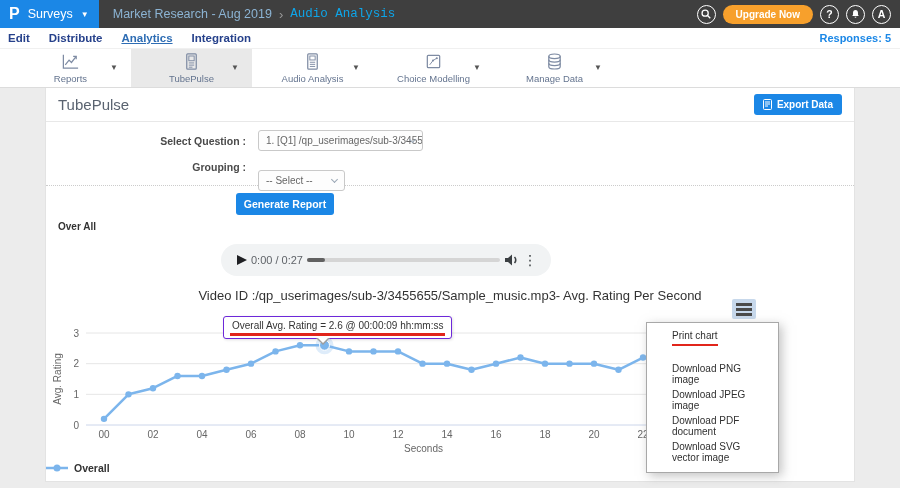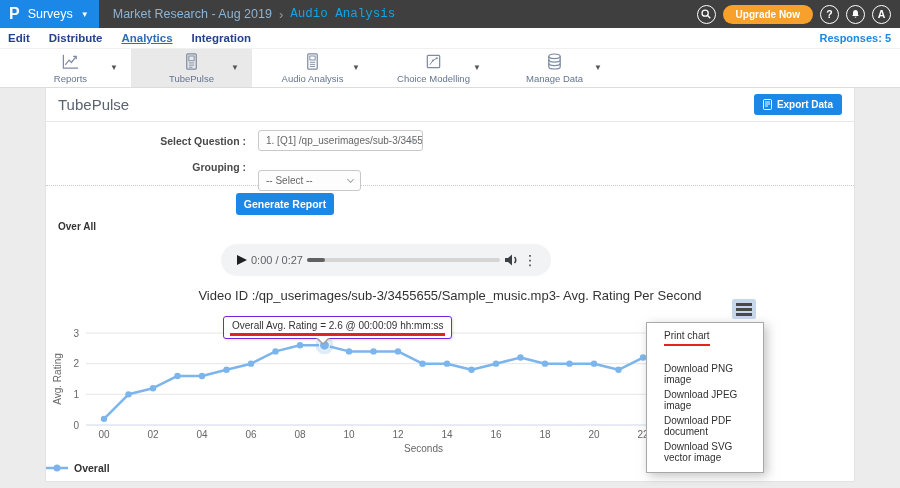--- a/index.html
+++ b/index.html
@@ -52,21 +52,21 @@
     color:#fff; font-family:inherit; font-size:10px; font-weight:bold; padding:0 9px;
     display:flex; align-items:center; gap:5px; cursor:pointer;justify-content:flex-end; }
 
   .form { margin-top:8px; }
   .frow { display:flex; align-items:center; height:21px; margin-bottom:5px; }
   .frow label { width:212px; text-align:right; padding-right:12px; font-size:10.5px;
     font-weight:bold; color:#4a4a4a;padding-left:32px; }
   .select { position:relative; height:21px; border:1px solid #c9c9c9; border-radius:3px;
     background:#fdfdfd; font-size:10px; color:#666; line-height:19px;
     padding:0 18px 0 7px; white-space:nowrap; overflow:hidden; cursor:pointer; }
-  .select.w-lg { width:165px; } .select.w-sm { width:103px;margin-top:27px; }
+  .select.w-lg { width:165px; } .select.w-sm { width:87px;margin-top:27px; }
   .chev { position:absolute; right:7px; top:6px; width:5px; height:5px;
     border-right:1.4px solid #9aa7b5; border-bottom:1.4px solid #9aa7b5; transform:rotate(45deg); }
 
   .dashed { border-top:1px dotted #ccc; margin:8px 0 7px; }
   .generate { margin-left:190px; width:98px; height:22px; background:#1b87e6; color:#fff;
     border:none; border-radius:3px; font-family:inherit; font-size:10.5px; font-weight:600; cursor:pointer; }
   .overall { margin:6px 0 0 12px; font-size:10px; font-weight:bold; color:#333; }
 
   
   .player { margin:12px 0 0 175px; width:330px; height:32px; background:#f1f3f4;
@@ -92,23 +92,23 @@
     font-size:10px; color:#333; white-space:nowrap; box-shadow:1px 1px 3px rgba(0,0,0,.12); }
   .tooltip .red-underline { position:absolute; left:6px; right:6px; bottom:2px;
     height:3px; background:#e1251b; }
   .tooltip .arrow-b { position:absolute; left:92px; top:100%; width:0; height:0;
     border-left:7px solid transparent; border-right:7px solid transparent;
     border-top:7px solid #9e9e9e; }
   .tooltip .arrow-w { position:absolute; left:93px; top:100%; margin-top:-1.5px; width:0; height:0;
     border-left:6px solid transparent; border-right:6px solid transparent;
     border-top:6px solid #fff; }
 
-  .ctx-menu { position:absolute; left:600px; top:40px; width:118px; background:#fff;
+  .ctx-menu { position:absolute; left:600px; top:40px; width:133px; background:#fff;
     border:1px solid #a8a8a8; box-shadow:3px 3px 10px rgba(136,136,136,.5);
-    padding:5px 8px 7px; z-index:5; }
+    padding:5px 16px 7px; z-index:5; }
   .ctx-item { font-size:10px; color:#303030; padding:2px 9px; cursor:pointer; }
   .ctx-item.first { margin-bottom:13px; }
   .ctx-item.first span { border-bottom:2.5px solid #e1251b; padding-bottom:2.5px; display:inline-block; }
 
   .legend { margin-top:4px; display:flex; align-items:center;
     gap:6px; font-size:10.5px; font-weight:bold; color:#333; cursor:pointer; }
   .credits { position:absolute; right:102px; bottom:8px; font-size:8.5px; color:#999; }
 </style>
 </head>
 <body>

